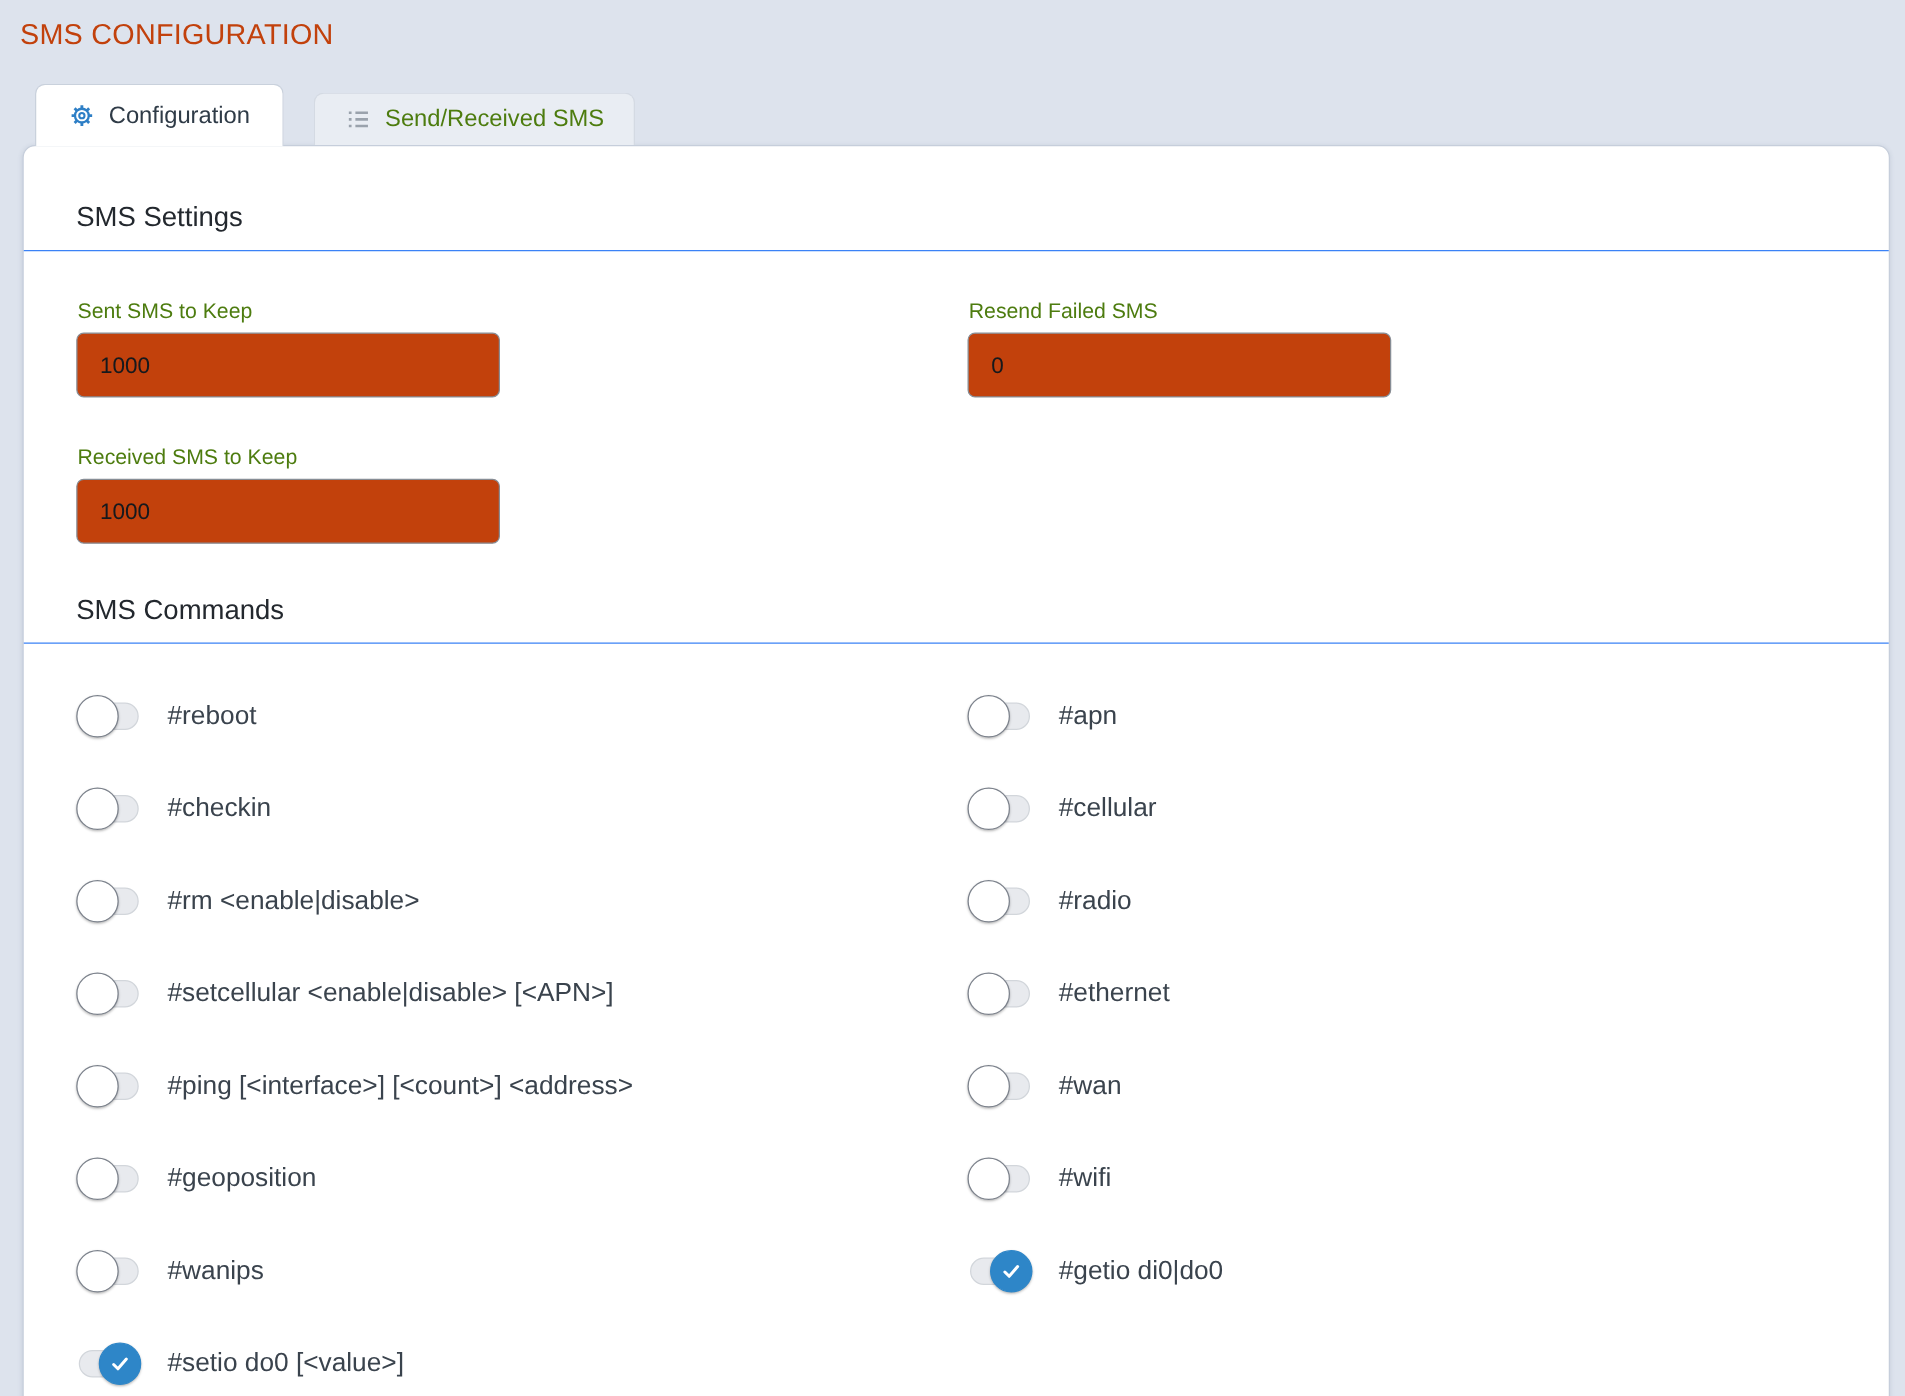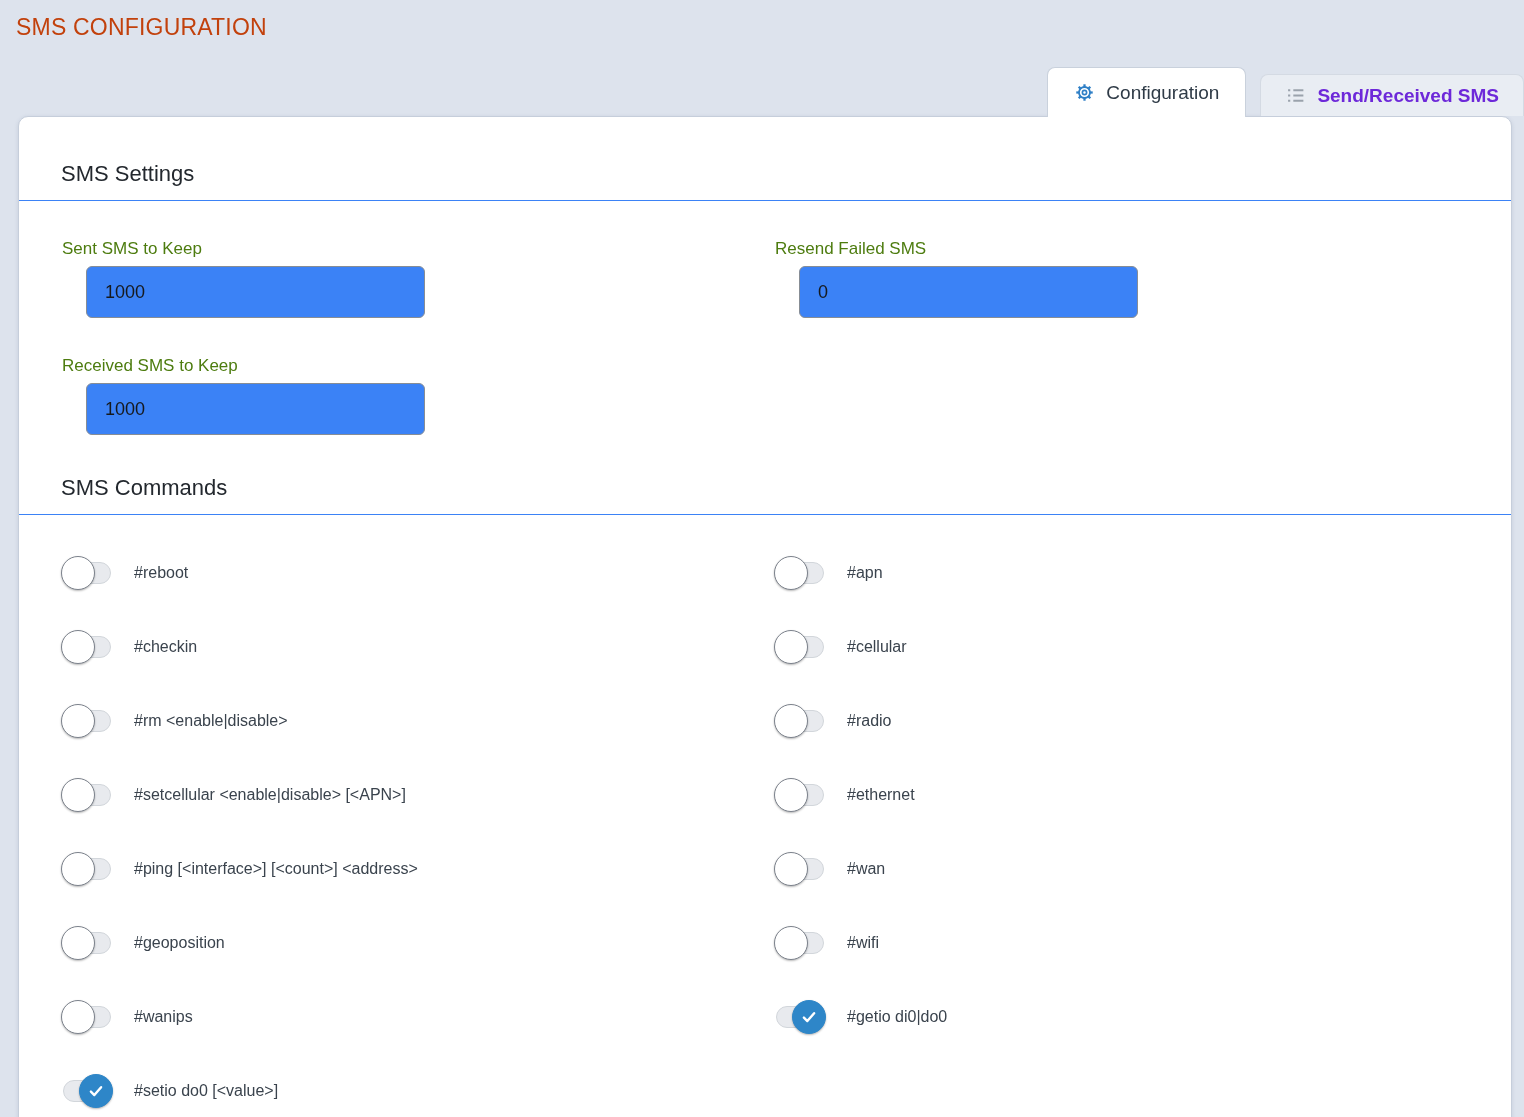--- a/index.html
+++ b/index.html
@@ -9,37 +9,37 @@
     font-family:"Liberation Sans","DejaVu Sans",sans-serif;
     -webkit-font-smoothing:antialiased;
   }
   .page-title{
     margin:14px 0 26px 16px;
     font-size:23px;font-weight:500;letter-spacing:.2px;
     color:#c2410c;
   }
   
   .tabbar{
-    display:flex;align-items:flex-end;gap:14px;
-    margin-left:28px;position:relative;z-index:2;justify-content:flex-end;
+    display:flex;align-items:flex-end;gap:24px;
+    margin-left:28px;position:relative;z-index:2;
   }
   .tab{
     display:inline-flex;align-items:center;gap:11px;
     border-radius:8px 8px 0 0;box-sizing:border-box;
     font-size:19px;cursor:pointer;white-space:nowrap;
   }
   .tab.active{
     height:50px;padding:0 26px;
     background:#ffffff;border:1px solid #c9d1dc;border-bottom:none;
     margin-bottom:-1px;color:#2f3b47;font-weight:500;
   }
   .tab.inactive{
     height:42px;padding:0 24px;
     background:#e9edf3;border:1px solid #d4dae3;border-bottom:none;
-    color:#6d28d9;font-weight:700;
+    color:#4d7c0f;font-weight:400;
   }
   .tab .ticon{display:inline-flex;flex:none;}
   
   .panel{
     position:relative;z-index:1;
     margin:0 12px 0 18px;min-height:1060px;
     background:#ffffff;
     border:1px solid #c6cedb;border-radius:10px;
     box-shadow:0 1px 4px rgba(60,80,110,.14);
   }
@@ -56,21 +56,21 @@
   }
   .field label{
     display:block;margin:38px 0 7px 1px;
     font-size:17px;color:#4d7c0f;
   }
   .field input{
     width:339px;height:52px;box-sizing:border-box;
     border:1px solid #878d95;border-radius:6px;
     padding:0 18px;font-size:18px;color:#16191d;
     font-family:"Liberation Sans","DejaVu Sans",sans-serif;
-    background:#3b82f6;outline:none;margin-left:25px;
+    background:#c2410c;outline:none;
   }
   .enabled-cell{
     display:flex;align-items:center;gap:21px;margin-top:74px;
     align-self:start;
   }
   .toggle-label{font-size:18px;color:#3a434d;}
   
   .switch{position:relative;display:inline-block;width:52px;height:36px;flex:none;cursor:pointer;}
   .switch .track{
     position:absolute;left:2px;right:2px;top:7px;height:22px;
@@ -89,21 +89,21 @@
   
   .commands-grid{
     display:grid;grid-template-columns:713px auto;
     justify-content:start;padding:0 42px;
   }
   .cmd-col{padding-top:40px;}
   .cmd-row{
     display:flex;align-items:center;gap:21px;
     height:36px;margin-bottom:38px;
   }
-  .cmd-label{font-size:16px;color:#3a434d;}
+  .cmd-label{font-size:21px;color:#3a434d;}
 </style>
 </head>
 <body>
 
 <h1 class="page-title">SMS CONFIGURATION</h1>
 
 <div class="tabbar">
   <div class="tab active">
     <span class="ticon">
       <svg width="21" height="21" viewBox="0 0 24 24">

